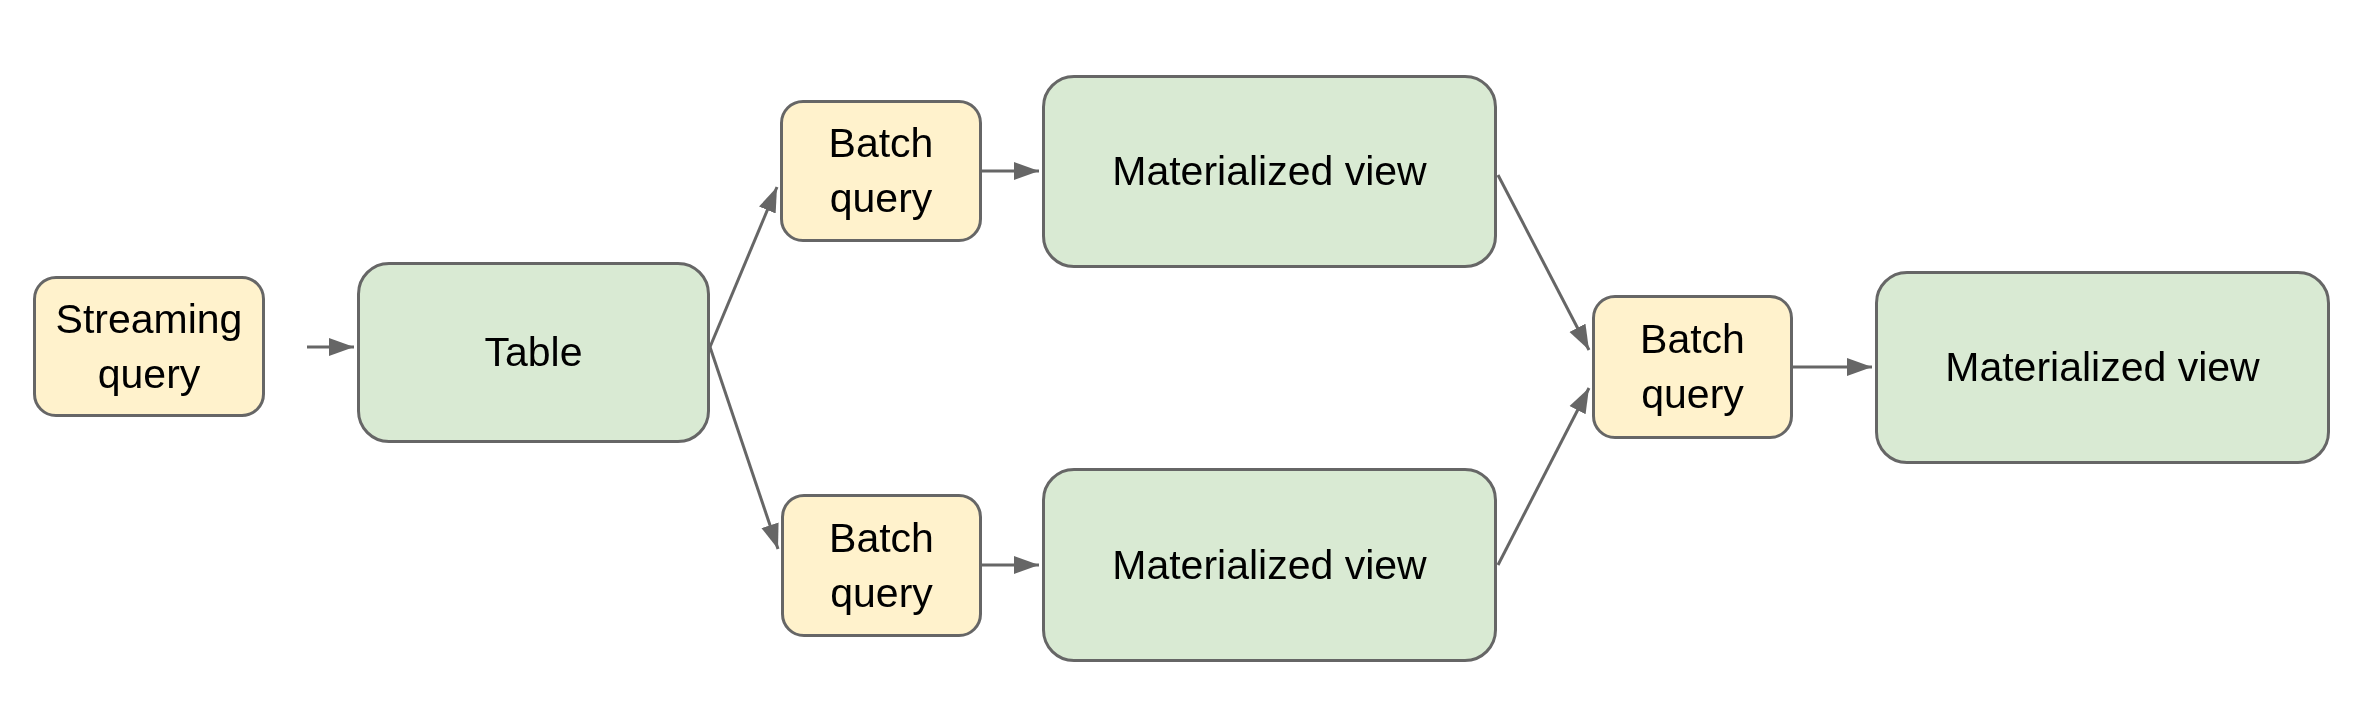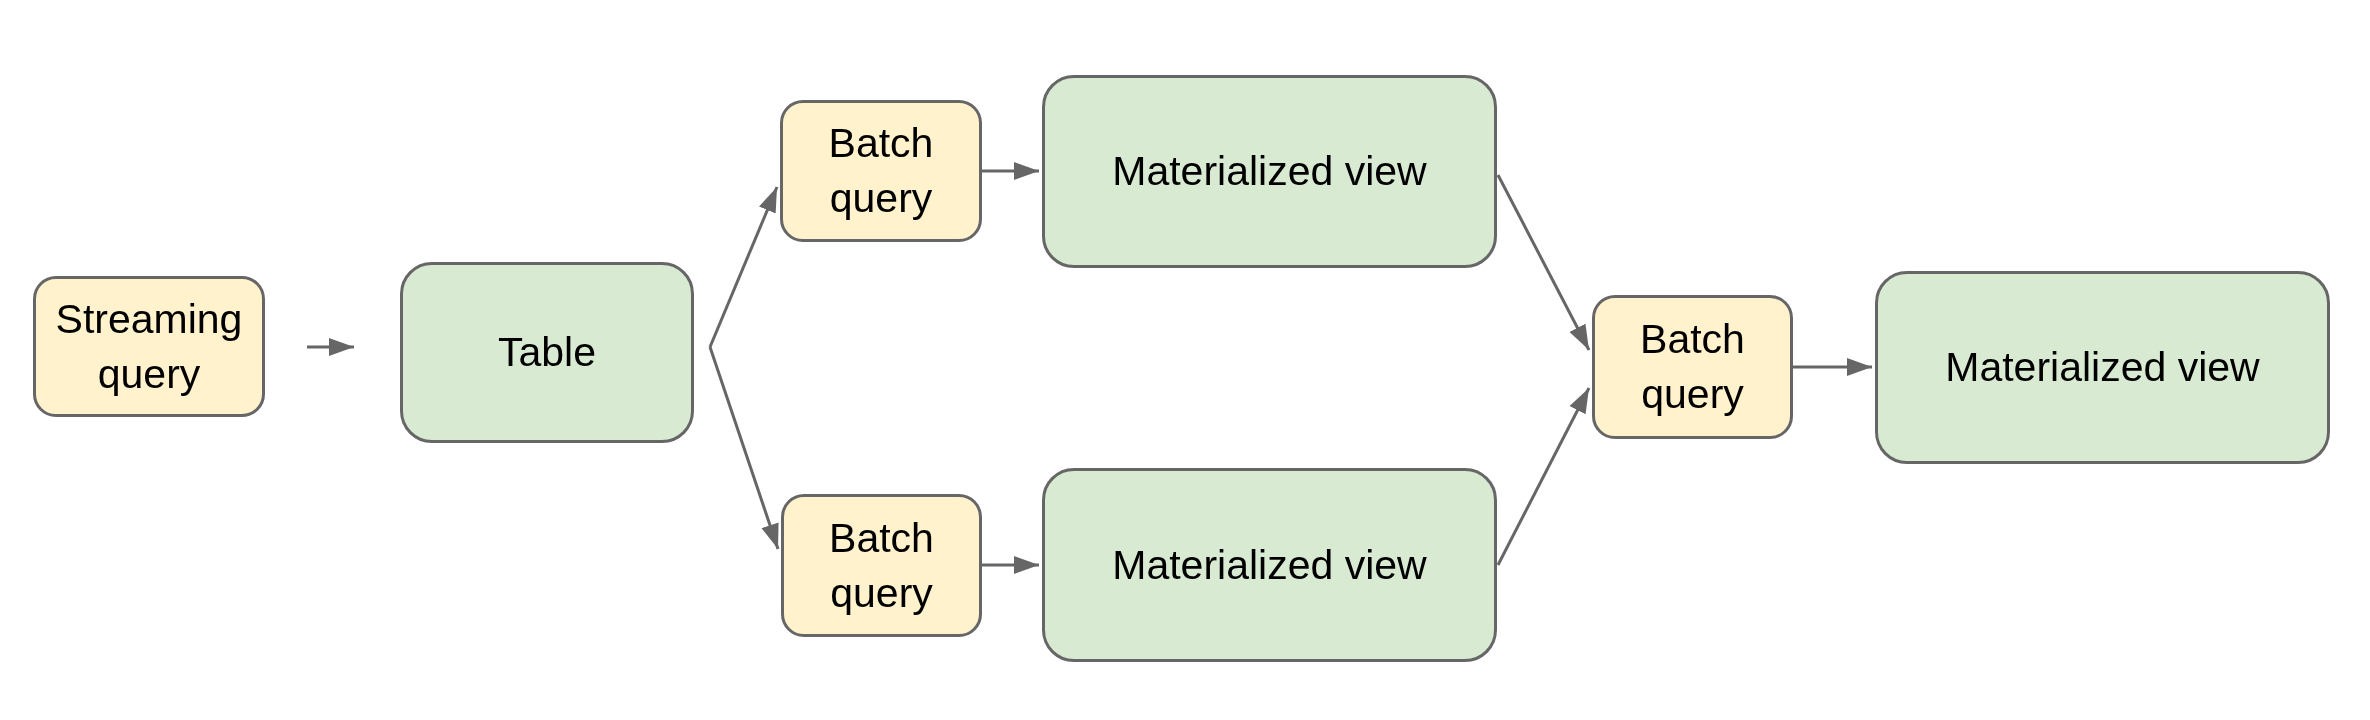--- a/index.html
+++ b/index.html
@@ -32,21 +32,21 @@
   .node--query {
     background: #fff2cc;
     border: 3px solid #666666;
   }
   .node--entity {
     background: #d9ead3;
     border: 3px solid #666666;
     border-radius: 32px;
   }
   #node-streaming-query        { left: 33px;   top: 276px; width: 232px; height: 141px; }
-  #node-table                  { left: 357px;  top: 262px; width: 294px; height: 181px; margin-left: 43px; }
+  #node-table                  { left: 357px;  top: 262px; width: 353px; height: 181px; }
   #node-batch-query-top        { left: 780px;  top: 100px; width: 202px; height: 142px; }
   #node-materialized-view-top  { left: 1042px; top: 75px;  width: 455px; height: 193px; }
   #node-batch-query-bottom     { left: 781px;  top: 494px; width: 201px; height: 143px; }
   #node-materialized-view-bottom { left: 1042px; top: 468px; width: 455px; height: 194px; }
   #node-batch-query-right      { left: 1592px; top: 295px; width: 201px; height: 144px; }
   #node-materialized-view-right { left: 1875px; top: 271px; width: 455px; height: 193px; }
 </style>
 </head>
 <body>
 

